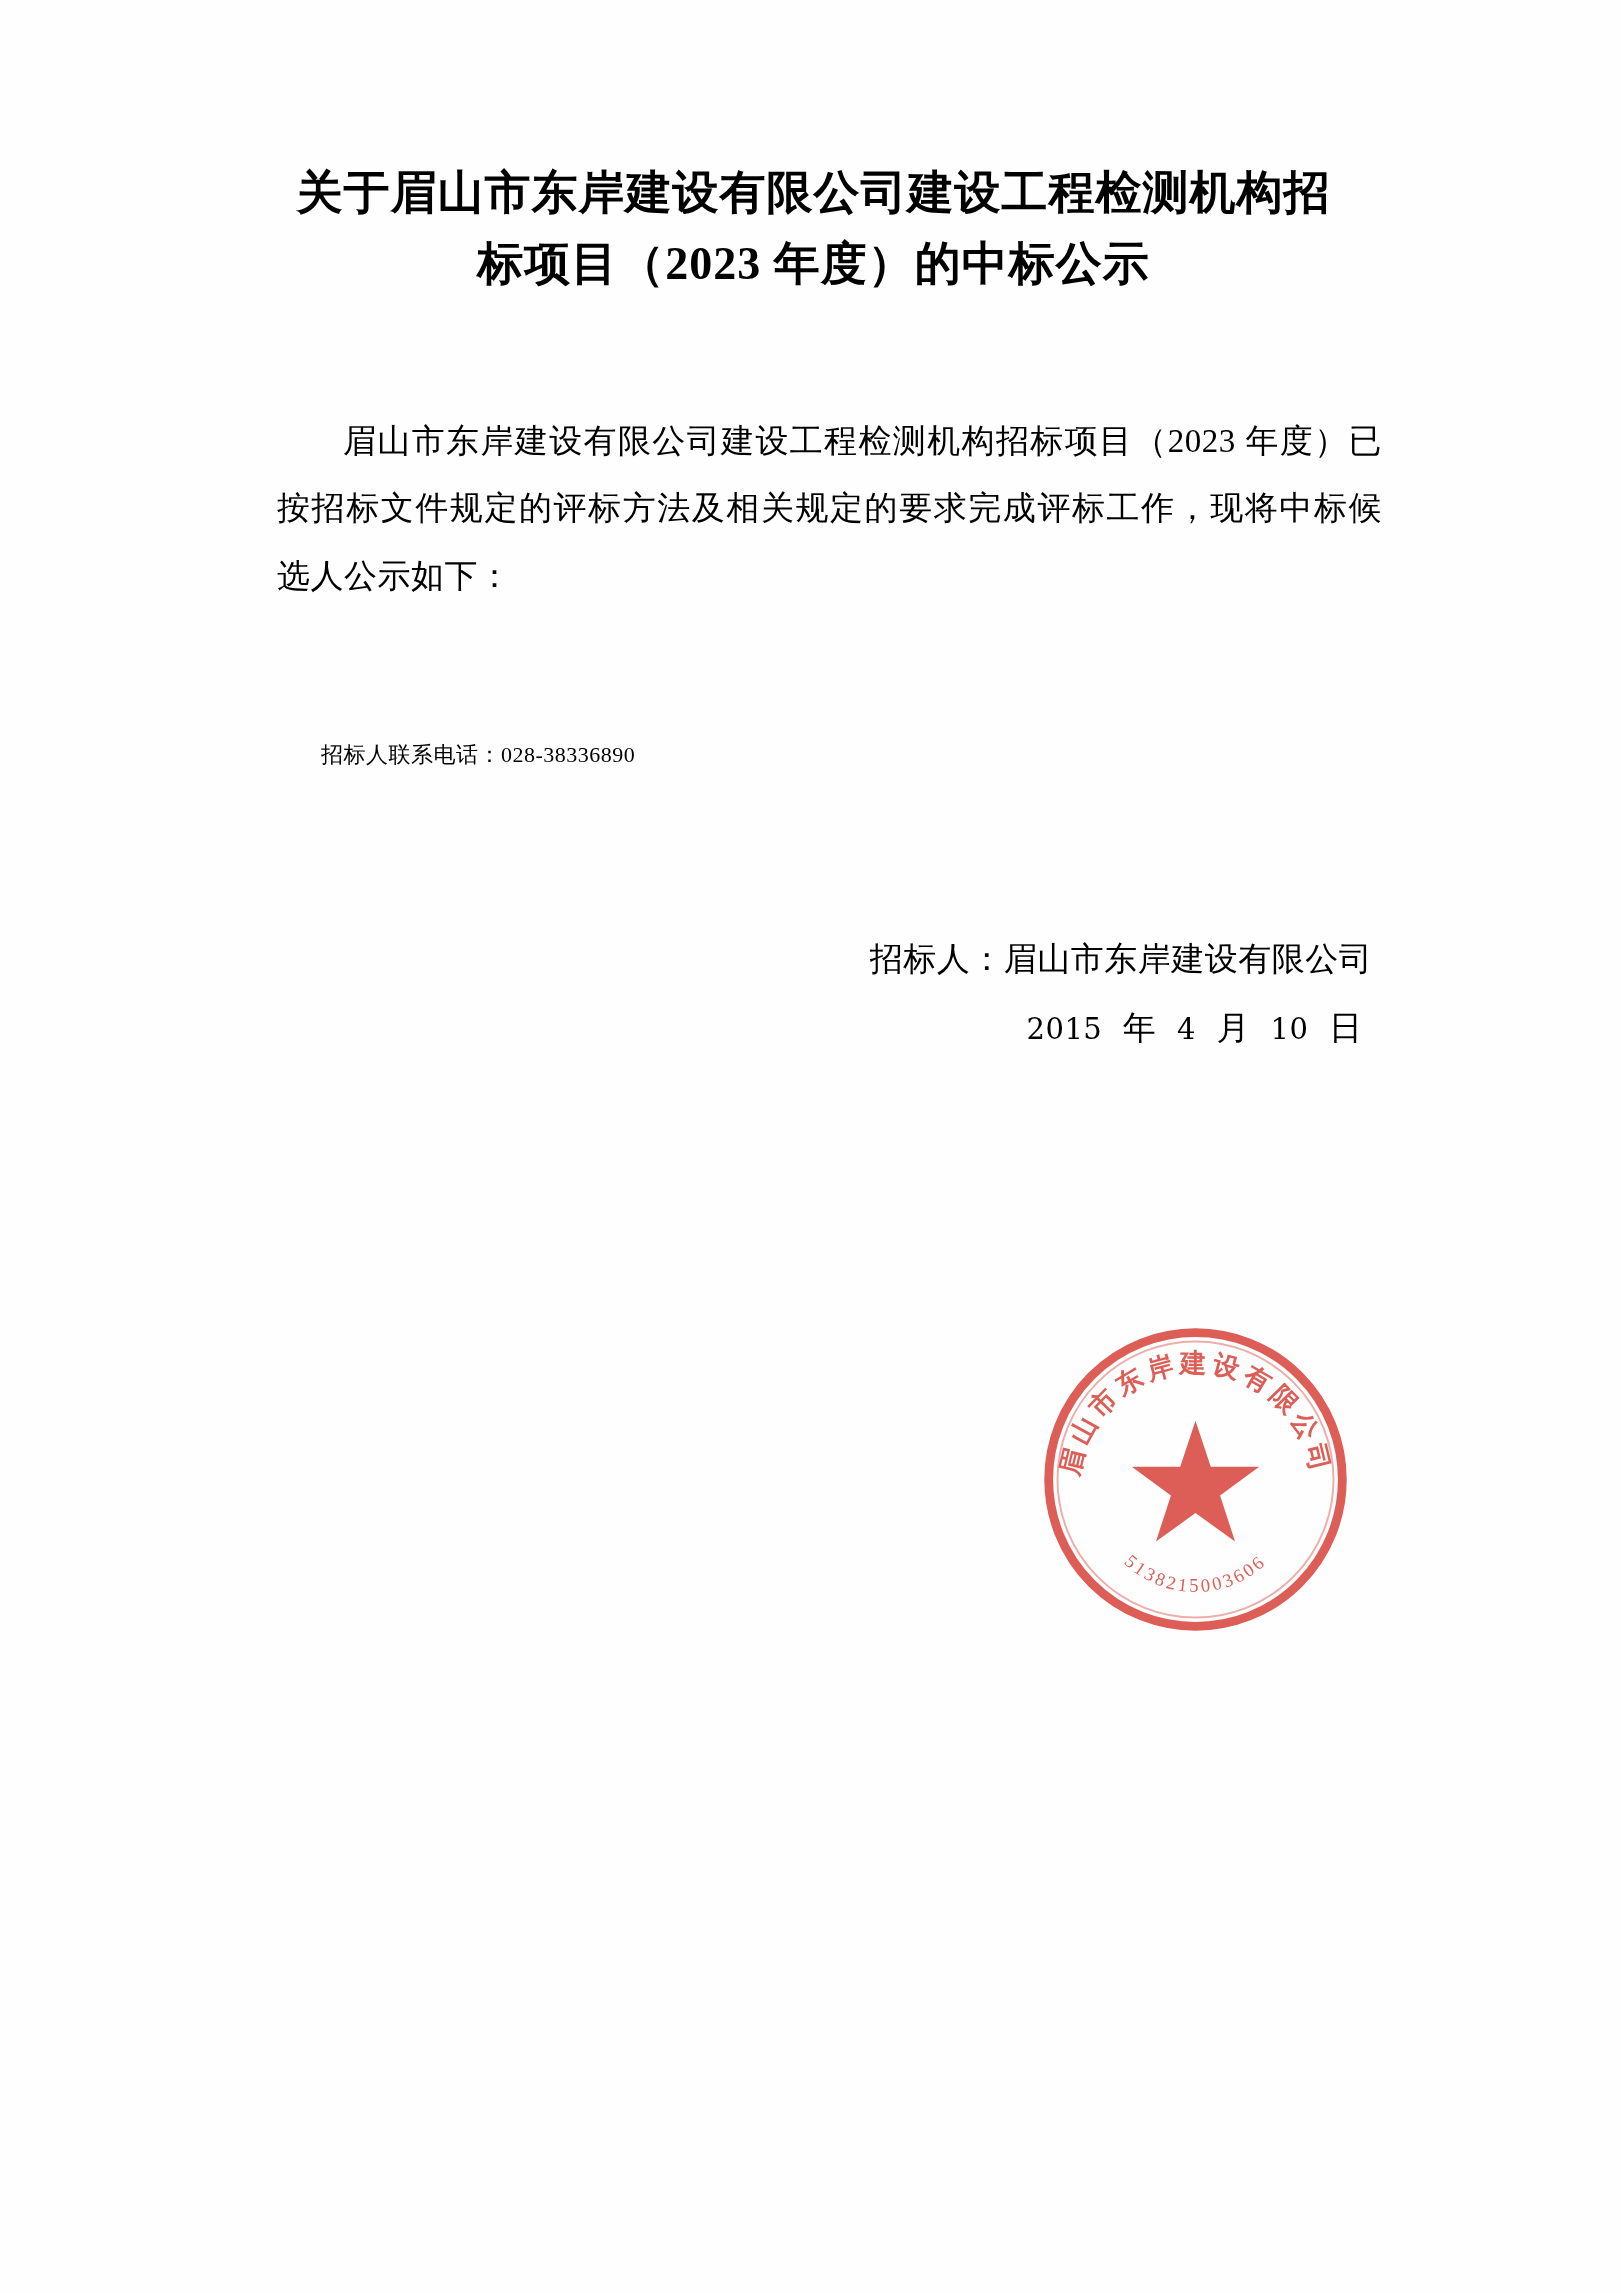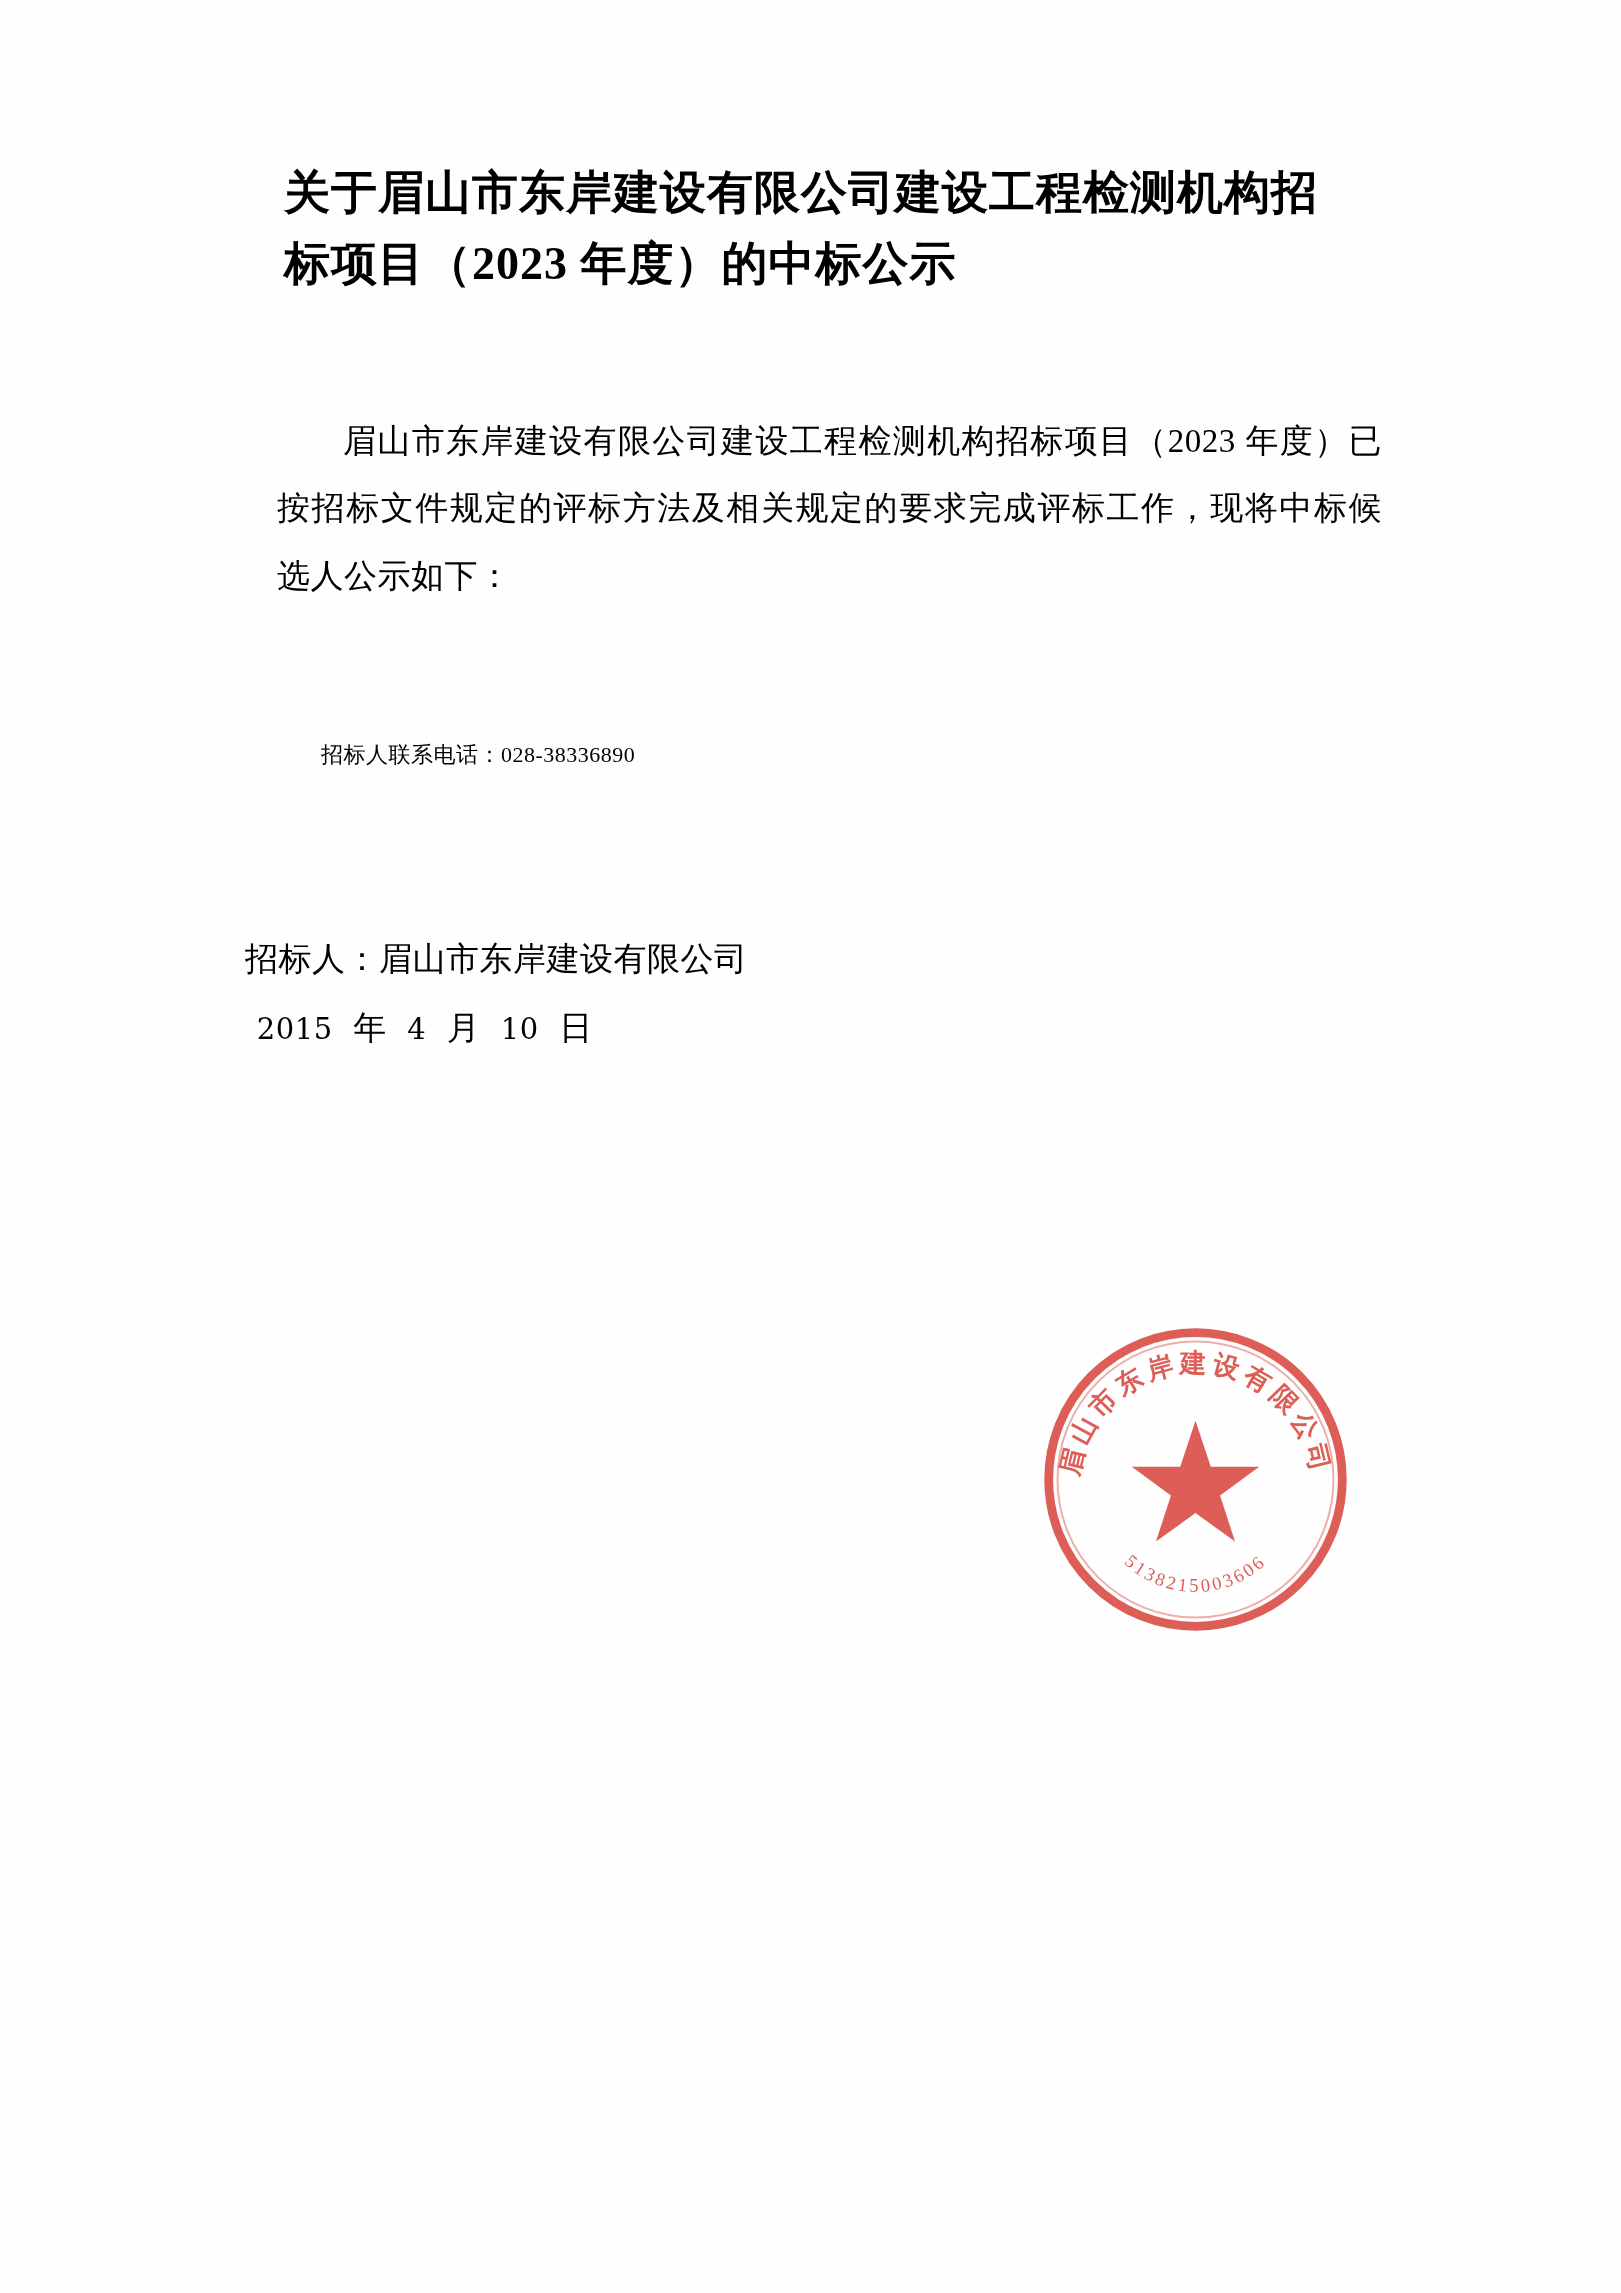--- a/index.html
+++ b/index.html
@@ -23,21 +23,21 @@
   .content {
     position: absolute;
     left: 245px;
     top: 157px;
     width: 1137px;
   }
   .doc-title {
     font-size: 46px;
     font-weight: bold;
     line-height: 1.55;
-    text-align: left;
+    text-align: center;
     letter-spacing: 1px;
     margin: 0 0 0 0;
     padding: 0 39px;
   }
   .body-block {
     margin-top: 108px;
     margin-left: 32px;
   }
   .para {
     font-size: 33px;
@@ -53,21 +53,21 @@
   .phone-line {
     font-size: 22px;
     line-height: 2.05;
     text-indent: 2em;
     letter-spacing: 0.5px;
     margin: 0;
     font-family: Liberation Serif, serif;
   }
   .signature-block {
     margin-top: 147px;
-    text-align: left;
+    text-align: right;
     position: relative;
   }
   .sign-line {
     font-size: 33px;
     line-height: 2.1;
     letter-spacing: 0.5px;
     padding-right: 9.8px;
   }
   .date-line {
     font-size: 33px;

